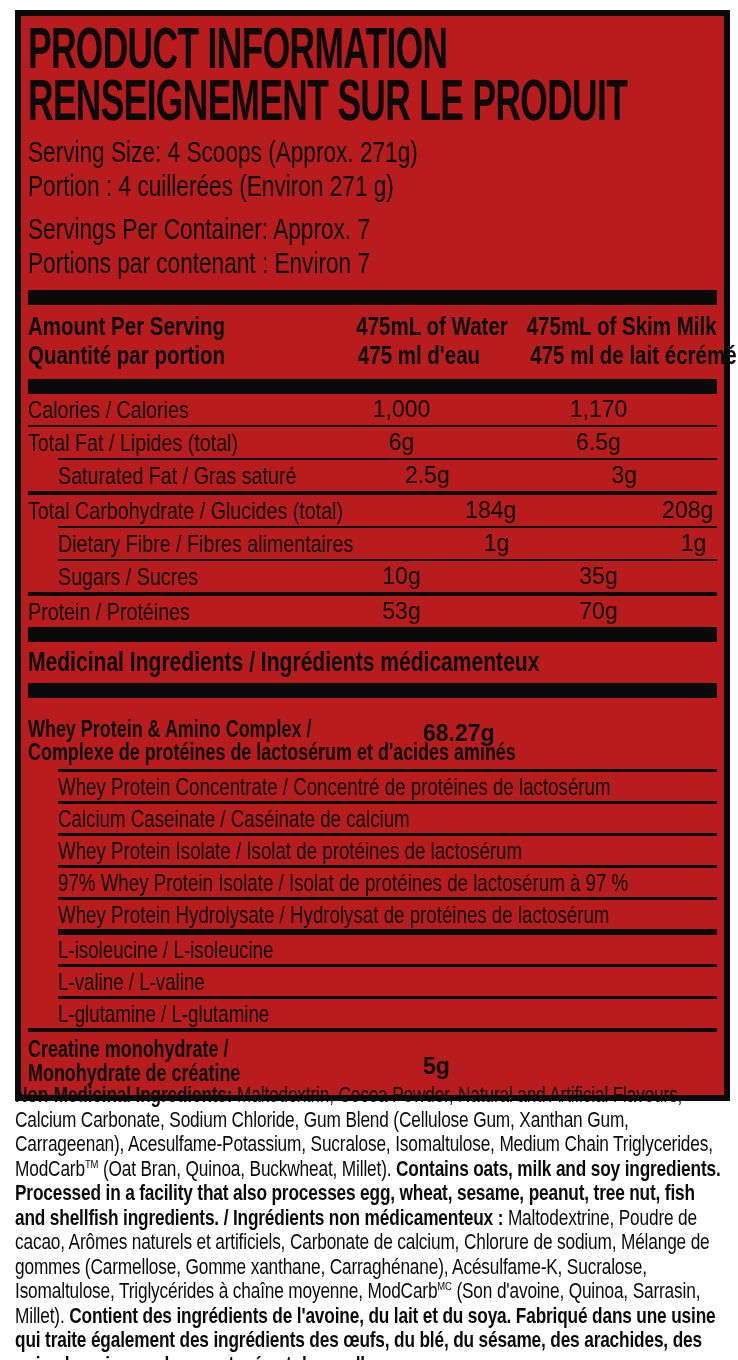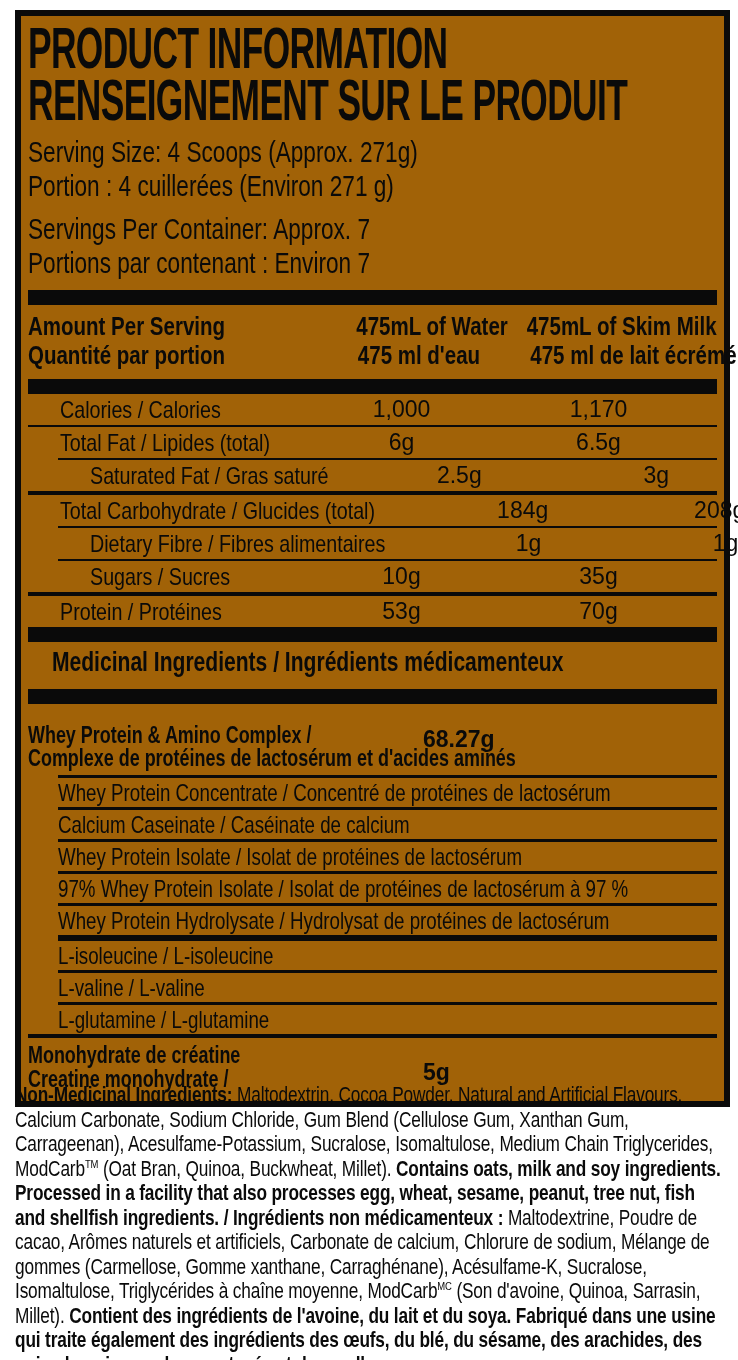--- a/index.html
+++ b/index.html
@@ -20,21 +20,21 @@
   .s82 { transform: scaleX(.82); }
 
   .label-box {
     position: absolute;
     left: 15px;
     top: 10px;
     width: 715px;
     box-sizing: border-box;
     border: 6px solid #0a0a0a;
     padding: 2px 7px 6px 7px;
-    background: #a16207;
+    background: #b91c1c;
   }
 
   .title { font-weight: bold; font-size: 57px; line-height: 52px; letter-spacing: -1px; padding-top: 4px; }
 
   .intro { font-size: 29px; }
   .intro .pair { margin-top: 9px; }
   .intro .line { line-height: 34px; }
 
   .bar { height: 15px; background: #0a0a0a; }
   .bar-top { margin-top: 10px; }
@@ -51,35 +51,34 @@
   .hdr .r { text-align: right; padding-right: 5px; }
 
   .nrows { }
   .nrow {
     display: grid;
     grid-template-columns: 1fr 162px 232px;
     height: 31px;
     align-items: center;
     font-size: 24px;
   }
-  .nrow .lab { overflow: visible; margin-left: 32px; }
+  .nrow .lab { overflow: visible; }
   .nrow .lab.indent { padding-left: 30px; }
   .nrow .val { text-align: center; padding-right: 5px; font-size: 23px; }
 
   .sep-thin   { border-top: 2px solid #0a0a0a; }
   .sep-thick  { border-top: 4px solid #0a0a0a; }
   .sep-med    { border-top: 3px solid #0a0a0a; }
   .sep-indent { margin-left: 30px; }
 
   .med-heading {
     font-weight: bold;
     font-size: 27px;
-    padding: 5px 0 12px 0;
+    padding: 5px 0 6px 0;
     line-height: 30px;
-    margin-left: 24px;
   }
 
   .complex {
     position: relative;
     font-weight: bold;
     font-size: 23px;
     line-height: 23px;
     padding: 20px 0 5px 0;
   }
   .amount {
@@ -250,20 +249,20 @@
       <div class="ing-row">
         <span class="cx s78">L-valine / L-valine</span>
       </div>
       <div class="sep-med sep-indent"></div>
       <div class="ing-row">
         <span class="cx s78">L-glutamine / L-glutamine</span>
       </div>
     </div>
 
   <div class="creatine">
+    <div><span class="cx s78">Creatine monohydrate /</span></div>
     <div><span class="cx s78">Monohydrate de créatine</span></div>
-    <div><span class="cx s78">Creatine monohydrate /</span></div>
     <span class="amount">5g</span>
   </div>
 
 </div>
 
 <div class="nonmed" id="nonmed"><b>Non-Medicinal Ingredients: </b><span>Maltodextrin, Cocoa Powder, Natural and Artificial Flavours, Calcium Carbonate, Sodium Chloride, Gum Blend (Cellulose Gum, Xanthan Gum, Carrageenan), Acesulfame-Potassium, Sucralose, Isomaltulose, Medium Chain Triglycerides, ModCarb</span><sup>TM</sup><span> (Oat Bran, Quinoa, Buckwheat, Millet). </span><b>Contains oats, milk and soy ingredients. Processed in a facility that also processes egg, wheat, sesame, peanut, tree nut, fish and shellfish ingredients. / Ingrédients non médicamenteux : </b><span>Maltodextrine, Poudre de cacao, Arômes naturels et artificiels, Carbonate de calcium, Chlorure de sodium, Mélange de gommes (Carmellose, Gomme xanthane, Carraghénane), Acésulfame-K, Sucralose, Isomaltulose, Triglycérides à chaîne moyenne, ModCarb</span><sup>MC</sup><span> (Son d'avoine, Quinoa, Sarrasin, Millet). </span><b>Contient des ingrédients de l'avoine, du lait et du soya. Fabriqué dans une usine qui traite également des ingrédients des œufs, du blé, du sésame, des arachides, des noix, du poisson, des crustacés et des mollusques.</b></div>
 
 </body></html>

